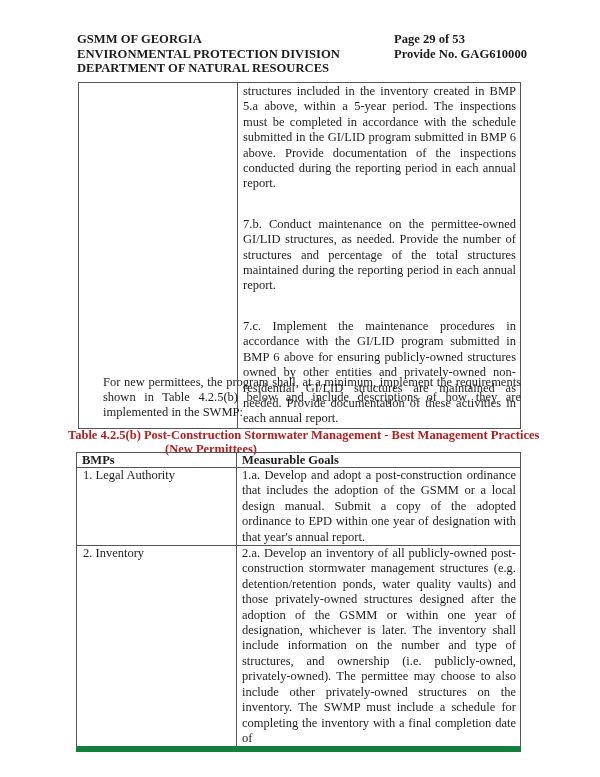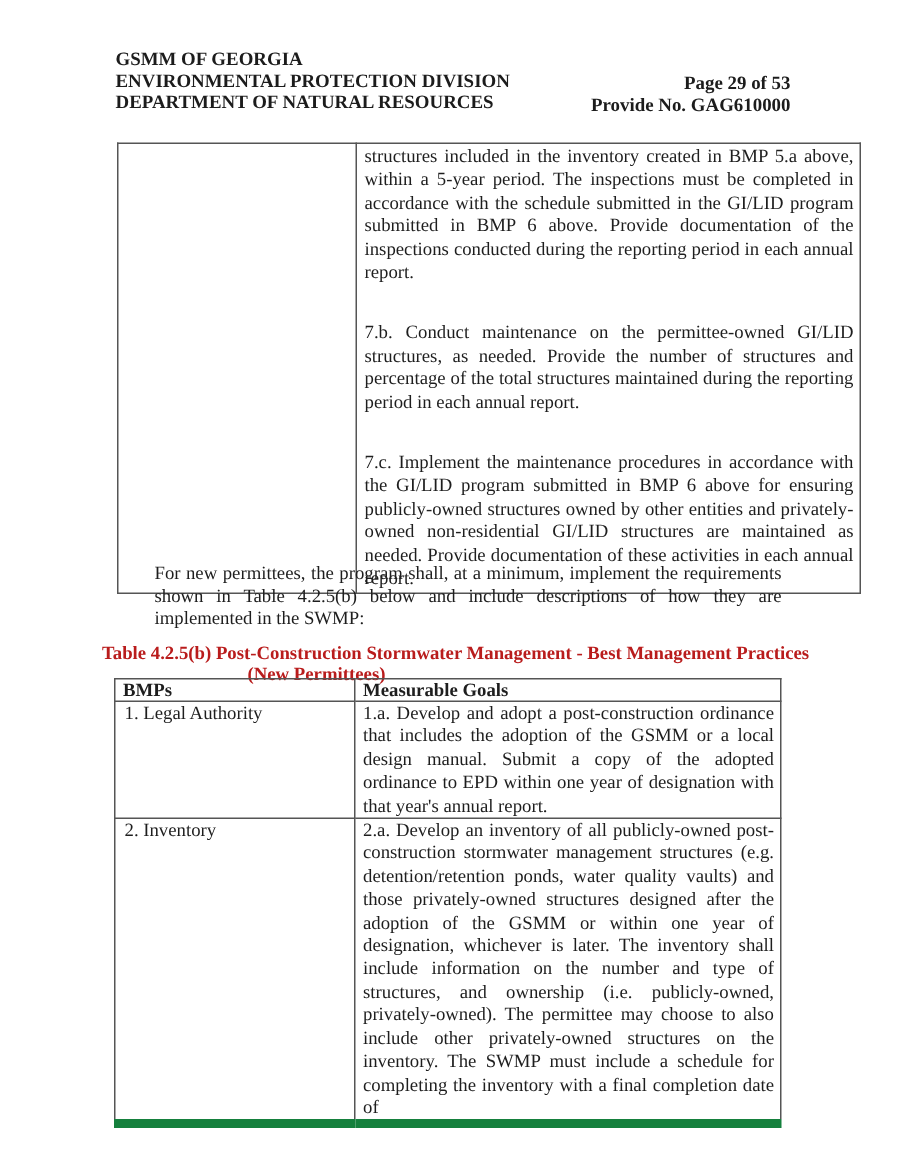--- a/index.html
+++ b/index.html
@@ -19,42 +19,42 @@
       position: absolute;
       top: 32px;
       left: 77px;
       width: 450px;
       font-weight: bold;
       font-size: 12.6px;
       line-height: 14.6px;
       color: #1c1c1c;
     }
     .header-left { position: absolute; left: 0; top: 0; }
-    .header-right { position: absolute; right: 0; top: 16px; text-align: right; }
+    .header-right { position: absolute; right: 0; top: 0; text-align: left; }
     .header-line { display: block; white-space: nowrap; }
 
     table.doc-table {
       position: absolute;
       border-collapse: collapse;
       table-layout: fixed;
       font-size: 12.5px;
       line-height: 15.4px;
       color: #1e1e1e;
     }
     table.doc-table td, table.doc-table th {
       border: 1px solid #555;
       vertical-align: top;
       padding: 0 4px 0 5px;
       text-align: justify;
       text-align-last: left;
     }
     .cont-table {
-      top: 95px;
+      top: 82px;
       left: 78px;
-      width: 496px;
+      width: 443px;
     }
     .cont-table td.left-col { width: 149px; }
     .goal-para {
       display: block;
       margin: 0;
     }
     .goal-para + .goal-para { margin-top: 25px; }
     .cont-table td.right-col { padding-top: 1px; padding-bottom: 1px; }
 
     .intro-para {

